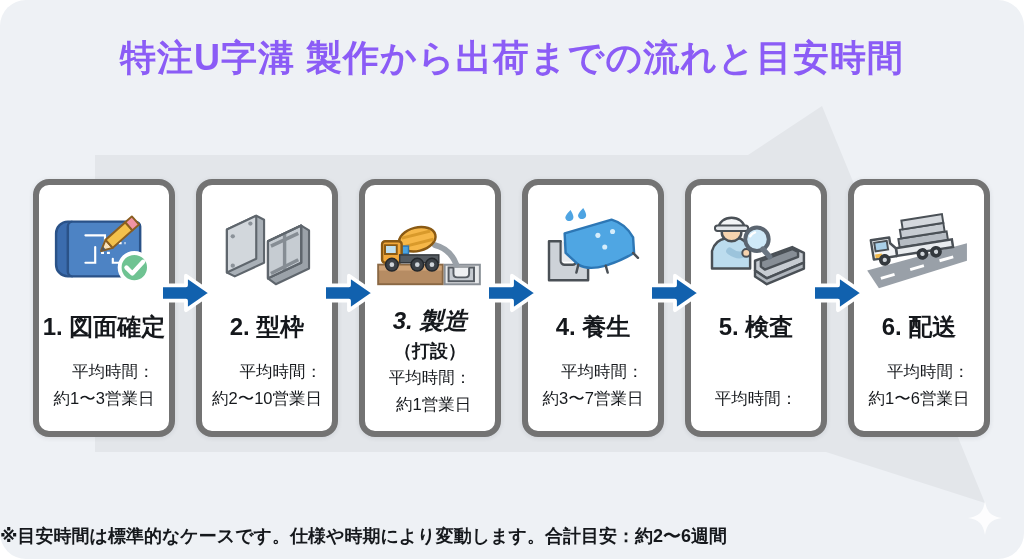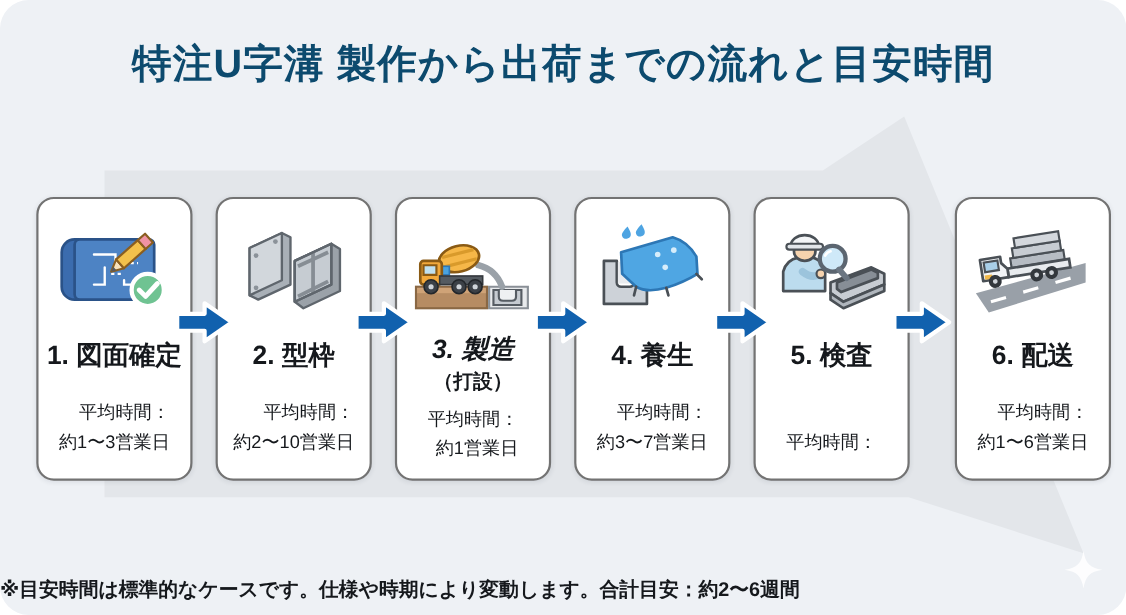--- a/index.html
+++ b/index.html
@@ -1,23 +1,23 @@
 <!DOCTYPE html>
 <html><head>
 <meta charset="utf-8">
 <style>
   html,body{margin:0;padding:0;background:#ffffff;}
   *{box-sizing:border-box;}
   body{font-family:"Liberation Sans","DejaVu Sans",sans-serif;color:#15181c;}
   .stage{position:relative;width:1024px;height:559px;background:#eef1f5;border-radius:26px;overflow:hidden;margin:0 auto;}
   .bg-arrow-svg{position:absolute;left:0;top:0;z-index:0;}
   .main-title{position:absolute;top:34px;left:0;width:100%;text-align:center;
-    font-size:36px;font-weight:900;letter-spacing:1px;color:#0c4a6e;z-index:2;}
+    font-size:36px;font-weight:900;letter-spacing:1px;color:#8b5cf6;z-index:2;}
   .card{position:absolute;top:179px;width:142px;height:258px;background:#ffffff;
-    border:2px solid #737373;border-radius:16px;box-shadow:0 1px 5px rgba(30,40,60,.10);
+    border:6px solid #737373;border-radius:16px;box-shadow:0 1px 5px rgba(30,40,60,.10);
     display:flex;flex-direction:column;align-items:center;z-index:1;}
   .icon-box{height:102px;margin-top:14px;display:flex;align-items:center;justify-content:center;}
   .card-title{font-size:24px;font-weight:800;margin-top:10px;white-space:nowrap;color:#15181c;}
   .card-sub{font-size:18px;font-weight:800;margin-top:2px;color:#15181c;}
   .time{margin-top:auto;margin-bottom:20px;text-align:right;font-size:16.5px;font-weight:400;line-height:1.6;white-space:nowrap;}
   .card.has-sub .time{margin-bottom:14px;}
   .card.has-sub .card-title{margin-top:4px;font-style:italic;}
   .step-arrow{position:absolute;top:270px;width:58px;height:46px;z-index:3;}
   .footer-note{position:absolute;top:524px;left:0;width:100%;text-align:left;
     font-size:18px;font-weight:700;color:#15181c;z-index:2;}
@@ -163,21 +163,21 @@
         <path d="M49 31 a8 8 0 0 1 5 -4" stroke="#ffffff" stroke-width="2.5" fill="none" stroke-linecap="round"></path>
         <line x1="62" y1="44" x2="69" y2="52" stroke="#6b7682" stroke-width="5.5" stroke-linecap="round"></line>
       </svg>
     </div>
     <div class="card-title"><span>5.</span> <span>検査</span></div>
     <div class="time">
       <div>平均時間：</div>
     </div>
   </div>
 
-  <div class="card" style="left:868px">
+  <div class="card" style="left:848px">
     <div class="icon-box">
       <svg width="110" height="88" viewBox="0 0 110 90">
         <polygon points="2,66 104,38 104,56 14,84" fill="#99a0a8"></polygon>
         <g stroke="#ffffff" stroke-width="3">
           <line x1="16" y1="74" x2="30" y2="70"></line>
           <line x1="46" y1="65" x2="60" y2="61"></line>
           <line x1="76" y1="56" x2="90" y2="52"></line>
         </g>
         <g transform="rotate(-9 52 46)">
           <rect x="36" y="31" width="50" height="9" fill="#b6bcc3" stroke="#4a5056" stroke-width="2"></rect>

